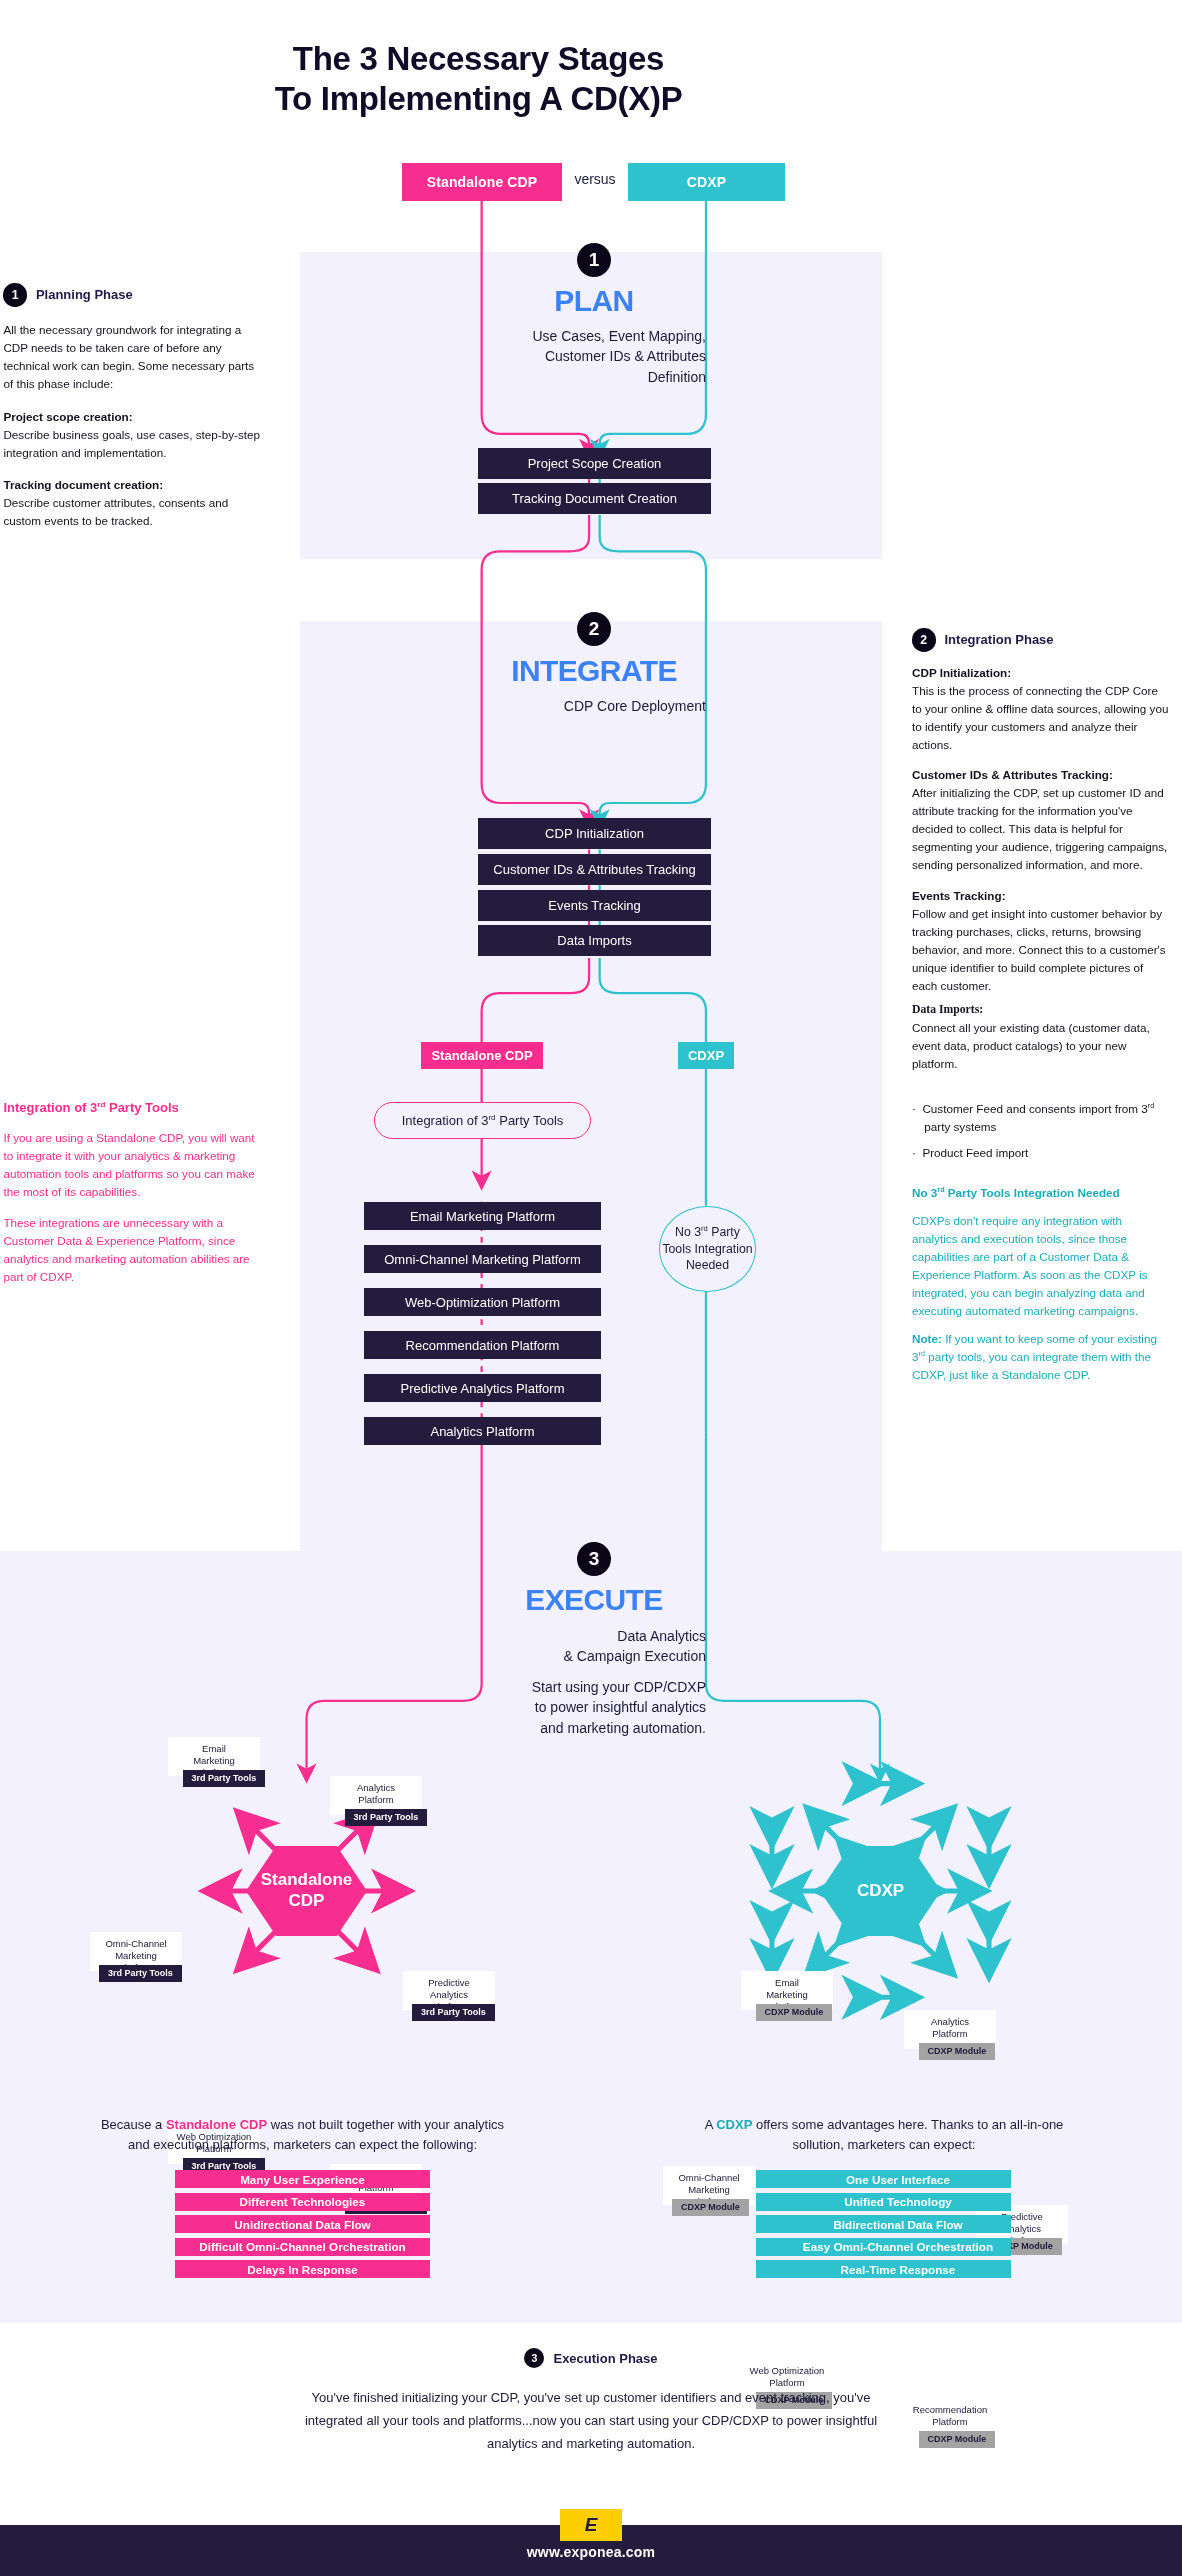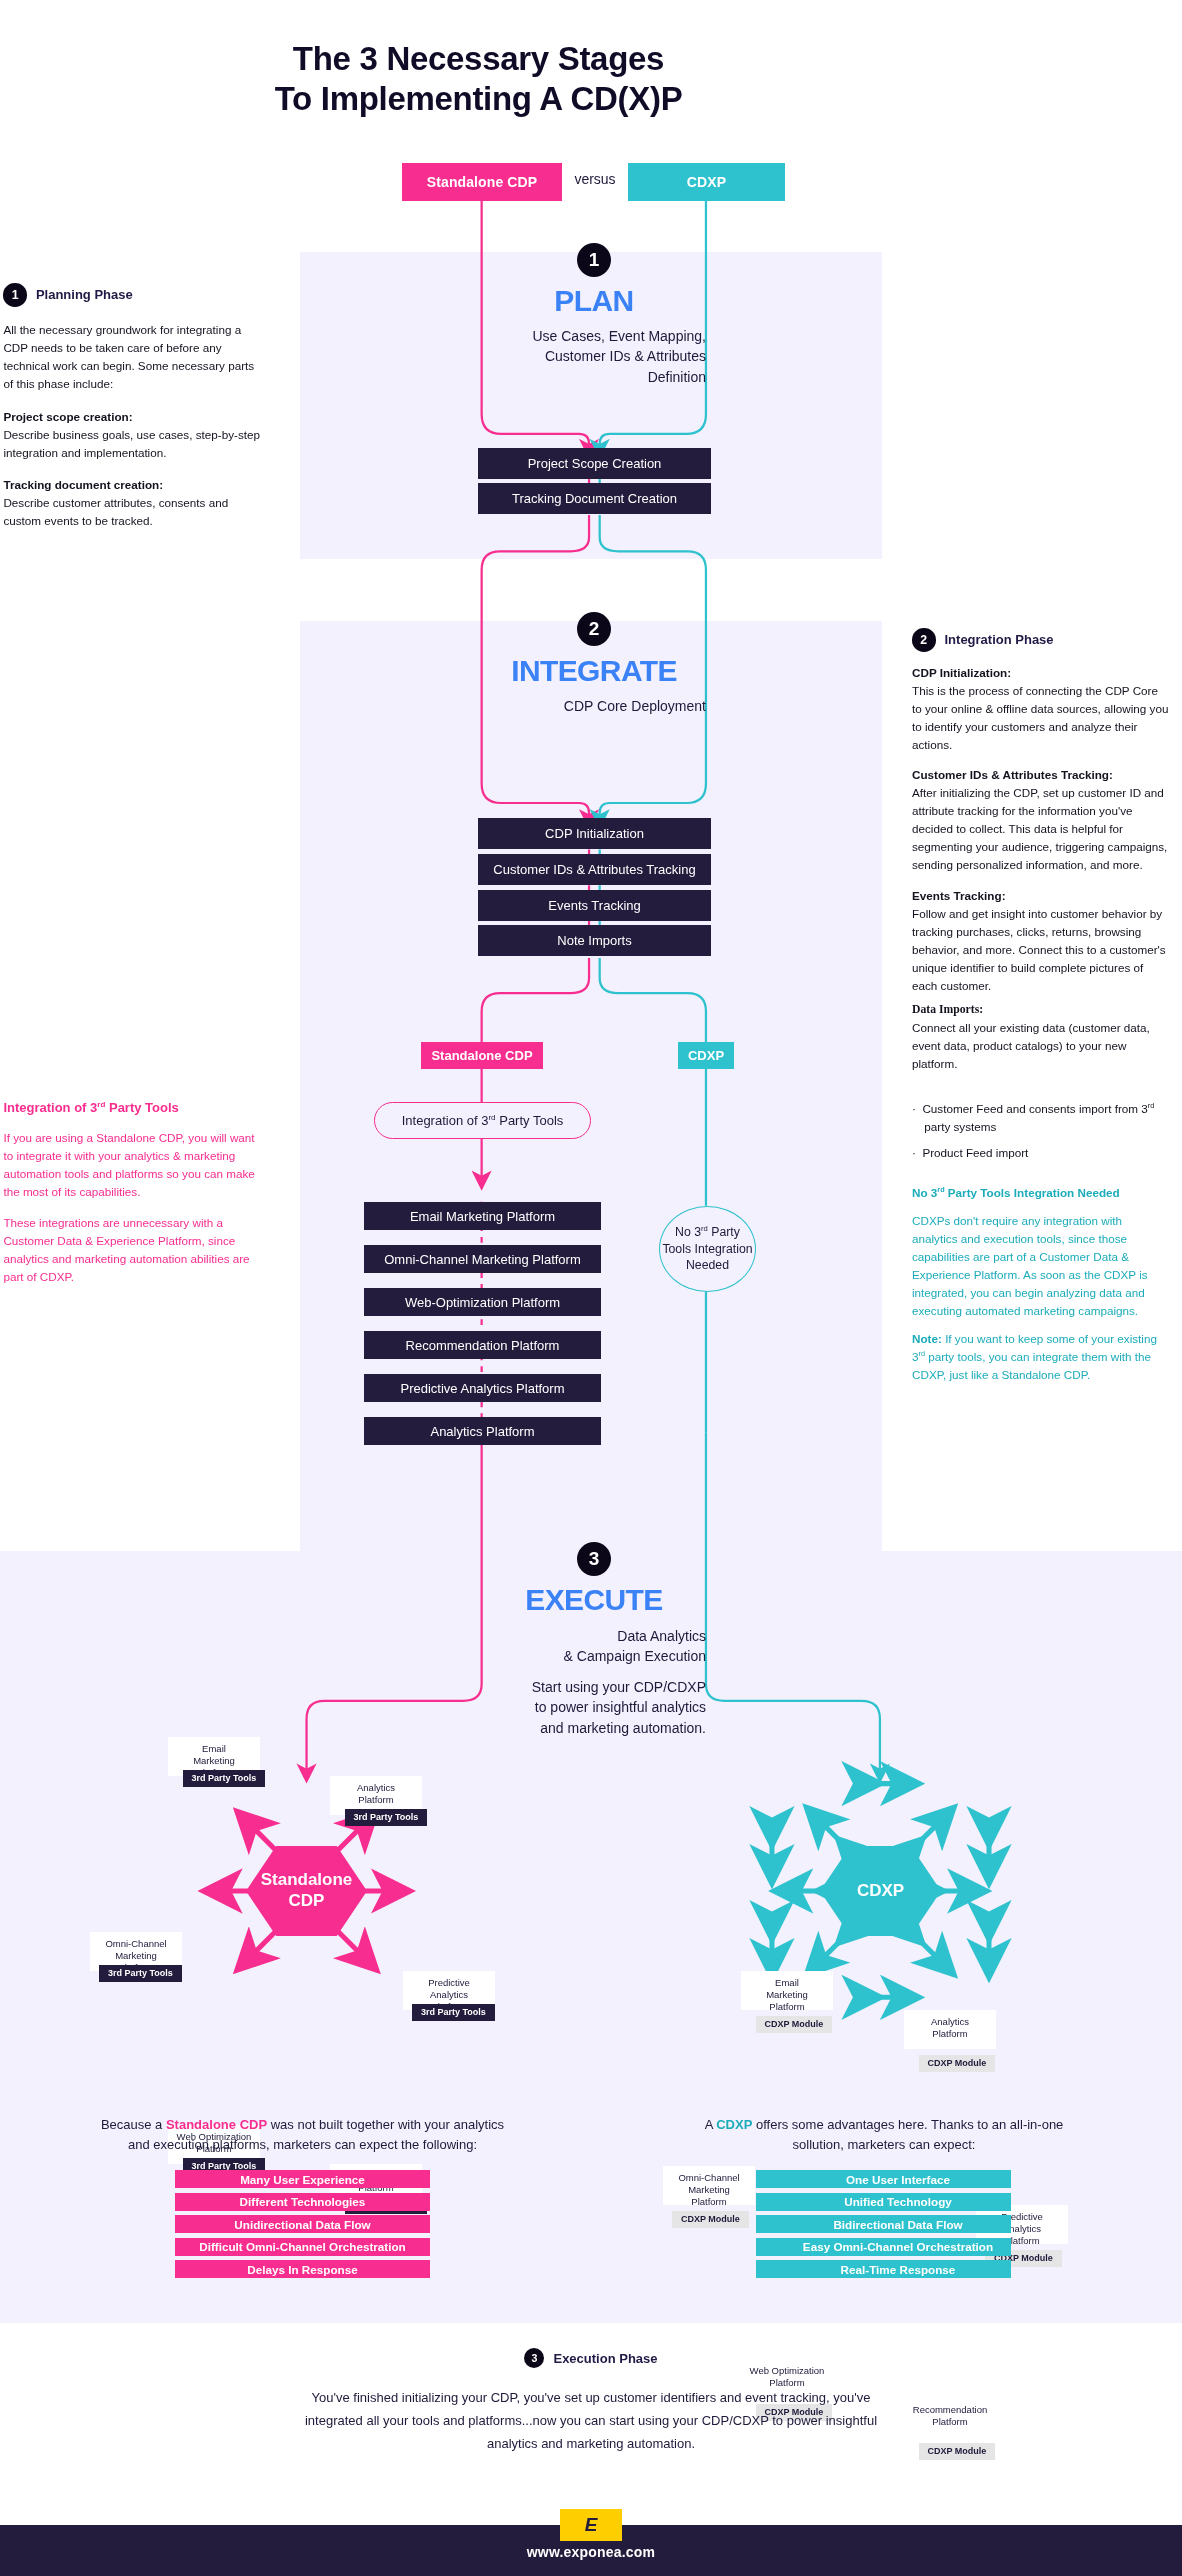--- a/index.html
+++ b/index.html
@@ -73,22 +73,22 @@
   .platbox{
     background:#fff;display:flex;flex-direction:column;align-items:center;
     justify-content:flex-start;padding-top:5.6px;box-sizing:border-box;
     font-size:9.5px;line-height:1.28;color:#1d1a3a;text-align:center;position:relative;
   }
   .tagdark{
     background:#231c3d;color:#fff;font-size:9px;font-weight:bold;
     padding:2.8px 9px;white-space:nowrap;position:absolute;
   }
   .tagyellow{
-    background:#e5e5e5;color:#1d1a3a;font-size:9px;font-weight:600;
-    padding:2.8px 9px;white-space:nowrap;position:absolute;margin-top:12px;
+    background:#a3a3a3;color:#1d1a3a;font-size:9px;font-weight:600;
+    padding:2.8px 9px;white-space:nowrap;position:absolute;
   }
   
   .cmp-intro{font-size:13px;line-height:1.52;text-align:center;color:#1d1a3a;}
   .cmp-item{
     color:#fff;display:flex;align-items:center;justify-content:center;
     font-size:11.7px;font-weight:bold;height:18px;margin-bottom:4.5px;
   }
   .cmp-item.pink{background:#f72d8f;}
   .cmp-item.teal{background:#2dc2ce;padding-left:29px;}
   
@@ -210,21 +210,21 @@
   <div class="side-p">Describe customer attributes, consents and custom events to be tracked.</div>
 </div>
 
 <div class="abs stage-num" style="left:577px;top:612px;width:34px;height:34px;font-size:19px;">2</div>
 <div class="abs stage-big" style="left:471px;top:654px;width:246px;">INTEGRATE</div>
 <div class="abs stage-sub" style="left:482px;top:696px;width:224px;">CDP Core Deployment</div>
 
 <div class="abs darkbox" style="left:478px;top:818px;width:233px;height:31px;">CDP Initialization</div>
 <div class="abs darkbox" style="left:478px;top:854px;width:233px;height:31px;">Customer IDs &amp; Attributes Tracking</div>
 <div class="abs darkbox" style="left:478px;top:890px;width:233px;height:31px;">Events Tracking</div>
-<div class="abs darkbox" style="left:478px;top:925px;width:233px;height:31px;">Note Imports</div>
+<div class="abs darkbox" style="left:478px;top:925px;width:233px;height:31px;">Data Imports</div>
 
 <div class="abs pill pink" style="left:421px;top:1042px;width:122px;height:27px;">Standalone CDP</div>
 <div class="abs pill teal" style="left:678px;top:1042px;width:56px;height:27px;">CDXP</div>
 
 <div class="abs roundpill" style="left:374px;top:1102px;width:215px;height:35px;">
   <span>Integration of 3<sup>rd</sup> Party Tools</span>
 </div>
 
 <div class="abs ellipse" style="left:659px;top:1206px;width:95px;height:84px;">
   <div>

